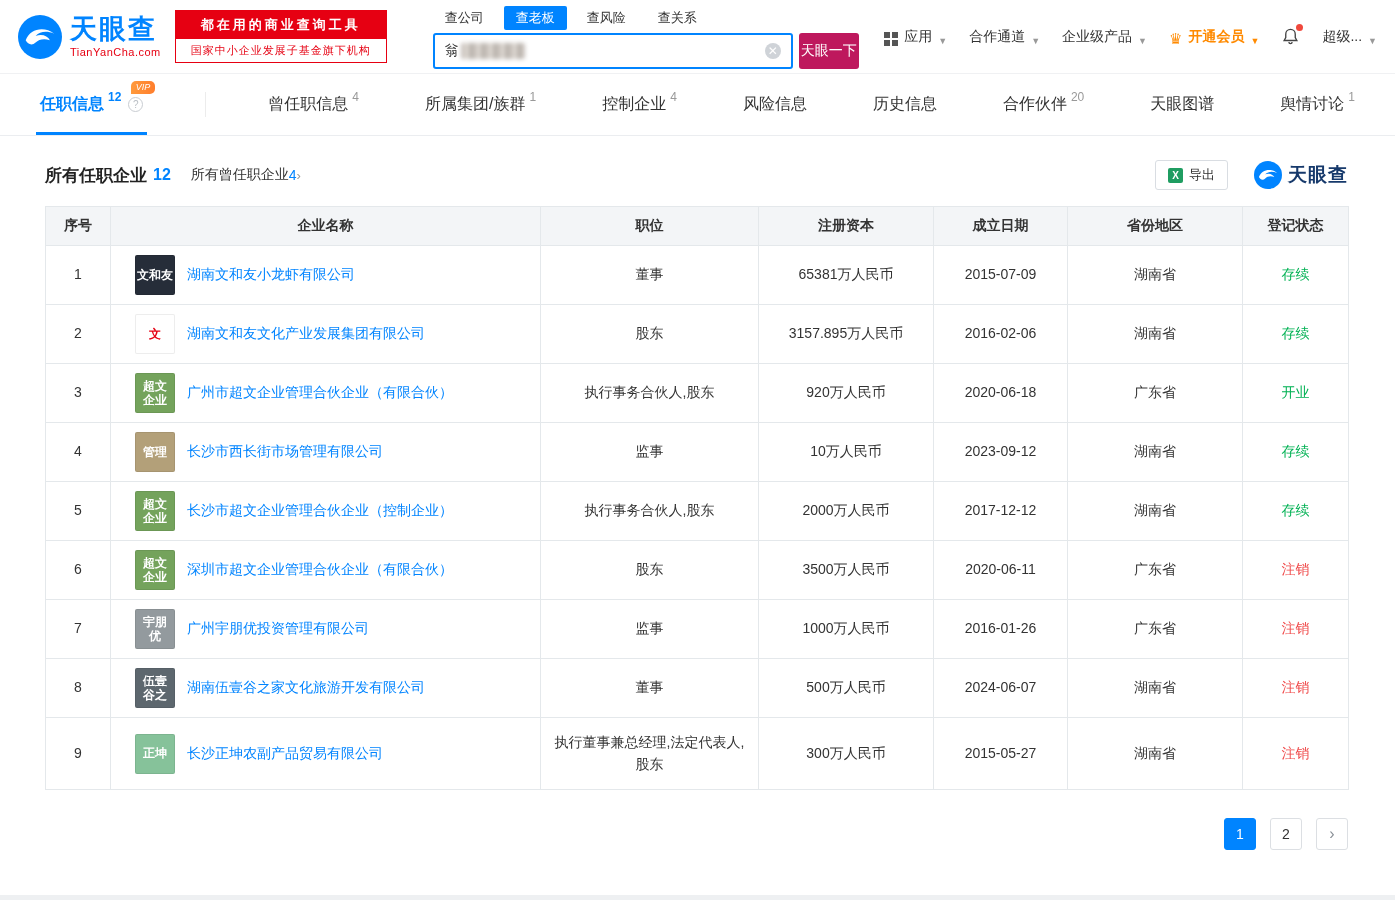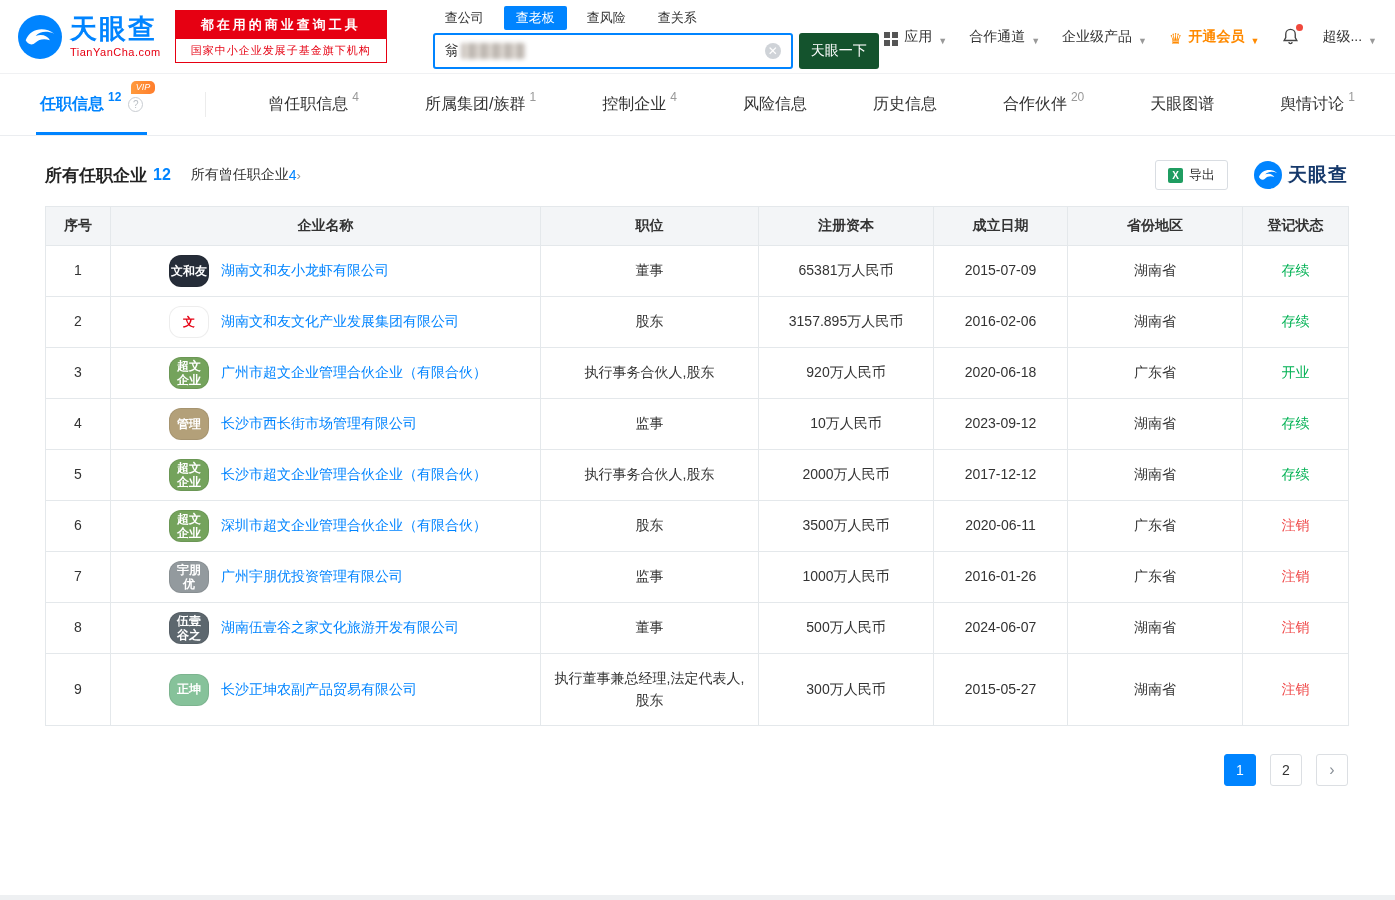--- a/index.html
+++ b/index.html
@@ -19,21 +19,21 @@
   .search-area { margin-left:46px; display:flex; flex-direction:column; }
   .search-tabs { display:flex; gap:8px; height:26px; align-items:center; }
   .search-tab { font-size:13px; color:#333; padding:3px 12px; cursor:pointer; }
   .search-tab.active { background:#0084ff; color:#fff; border-radius:2px; }
   .search-row { display:flex; margin-top:2px; }
   .search-box { width:360px; height:36px; border:2px solid #0084ff; border-radius:3px; background:#fff; display:flex; align-items:center; padding:0 10px; position:relative; cursor:text; }
   .search-value { font-size:14px; color:#333; }
   .blur-mask { display:inline-block; width:64px; height:16px; margin-left:2px; border-radius:2px;
     background:repeating-linear-gradient(90deg,#c9c2bc 0 4px,#ded8d2 4px 8px,#b8b2ac 8px 12px); filter:blur(2px); }
   .clear-icon { position:absolute; right:10px; width:16px; height:16px; border-radius:50%; background:#cfd3d8; color:#fff; font-size:12px; line-height:16px; text-align:center; cursor:pointer; }
-  .search-btn { margin-left:6px; width:80px; height:36px; background:#14532d; color:#fff; border:none; border-radius:3px; font-size:14px; cursor:pointer; }
+  .search-btn { margin-left:6px; width:60px; height:36px; background:#be185d; color:#fff; border:none; border-radius:3px; font-size:14px; cursor:pointer; }
 
   .top-nav { margin-left:auto; display:flex; align-items:center; gap:22px; font-size:14px; color:#333; white-space:nowrap; }
   .nav-item { display:flex; align-items:flex-end; gap:6px; cursor:pointer; }
   .caret { font-size:9px; color:#999; }
   .nav-vip { color:#ff8a00; font-weight:bold; }
   .crown { color:#ff8a00; font-size:15px; line-height:1; }
   .bell-wrap { position:relative; cursor:pointer; display:flex; }
   .bell-dot { position:absolute; top:-3px; right:-3px; width:7px; height:7px; border-radius:50%; background:#f0483c; }
 
   
@@ -61,22 +61,22 @@
   .watermark { display:flex; align-items:center; gap:6px; }
   .watermark-text { font-size:19px; font-weight:bold; color:#16396b; letter-spacing:1px; }
 
   
   table { border-collapse:collapse; width:1303px; margin-top:16px; table-layout:fixed; }
   th,td { border:1px solid #e4e8eb; font-size:14px; }
   thead th { background:#f3f5f7; padding:10px 6px; font-weight:600; color:#333; }
   td { padding:14px 8px; text-align:center; color:#333; line-height:1.55; }
   td.name-cell { text-align:left; padding:9px 12px 9px 24px; }
   .name-wrap { display:flex; align-items:center; gap:12px; }
-  .logo { width:40px; height:32px; flex:0 0 40px; border-radius:12px; display:flex; align-items:center; justify-content:center;
-    font-size:12px; font-weight:bold; line-height:1.2; white-space:pre-line; text-align:center; border:1px solid rgba(0,0,0,.07);margin-left:34px; }
+  .logo { width:40px; height:40px; flex:0 0 40px; border-radius:2px; display:flex; align-items:center; justify-content:center;
+    font-size:12px; font-weight:bold; line-height:1.2; white-space:pre-line; text-align:center; border:1px solid rgba(0,0,0,.07); }
   .co-link { color:#0084ff; cursor:pointer; text-decoration:none; }
   .status { font-size:14px; }
 
   
   .pagination { display:flex; justify-content:flex-end; gap:14px; margin-top:28px; width:1303px; }
   .page-btn { min-width:32px; height:32px; border:1px solid #dcdfe3; border-radius:3px; background:#fff; color:#333; font-size:14px; line-height:30px; text-align:center; cursor:pointer; }
   .page-btn.active { background:#0084ff; border-color:#0084ff; color:#fff; }
   .page-btn.next { color:#8a9097; font-size:16px; }
 
   .footer-strip { position:absolute; left:0; right:0; bottom:0; height:5px; background:#eef0f2; }
@@ -299,21 +299,21 @@
         <td>2023-09-12</td>
         <td>湖南省</td>
         <td class="status" style="color: rgb(0, 177, 83);">存续</td>
       </tr>
       <tr>
         <td>5</td>
         <td class="name-cell">
             <div class="name-wrap">
           <span class="logo" style="background: rgb(116, 163, 92); color: rgb(255, 255, 255);">超文
 企业</span>
-          <a class="co-link">长沙市超文企业管理合伙企业（有限合伙）</a>
+          <a class="co-link">长沙市超文企业管理合伙企业（控制企业）</a>
             </div>
           </td>
         <td>执行事务合伙人,股东</td>
         <td>2000万人民币</td>
         <td>2017-12-12</td>
         <td>湖南省</td>
         <td class="status" style="color: rgb(0, 177, 83);">存续</td>
       </tr>
       <tr>
         <td>6</td>

